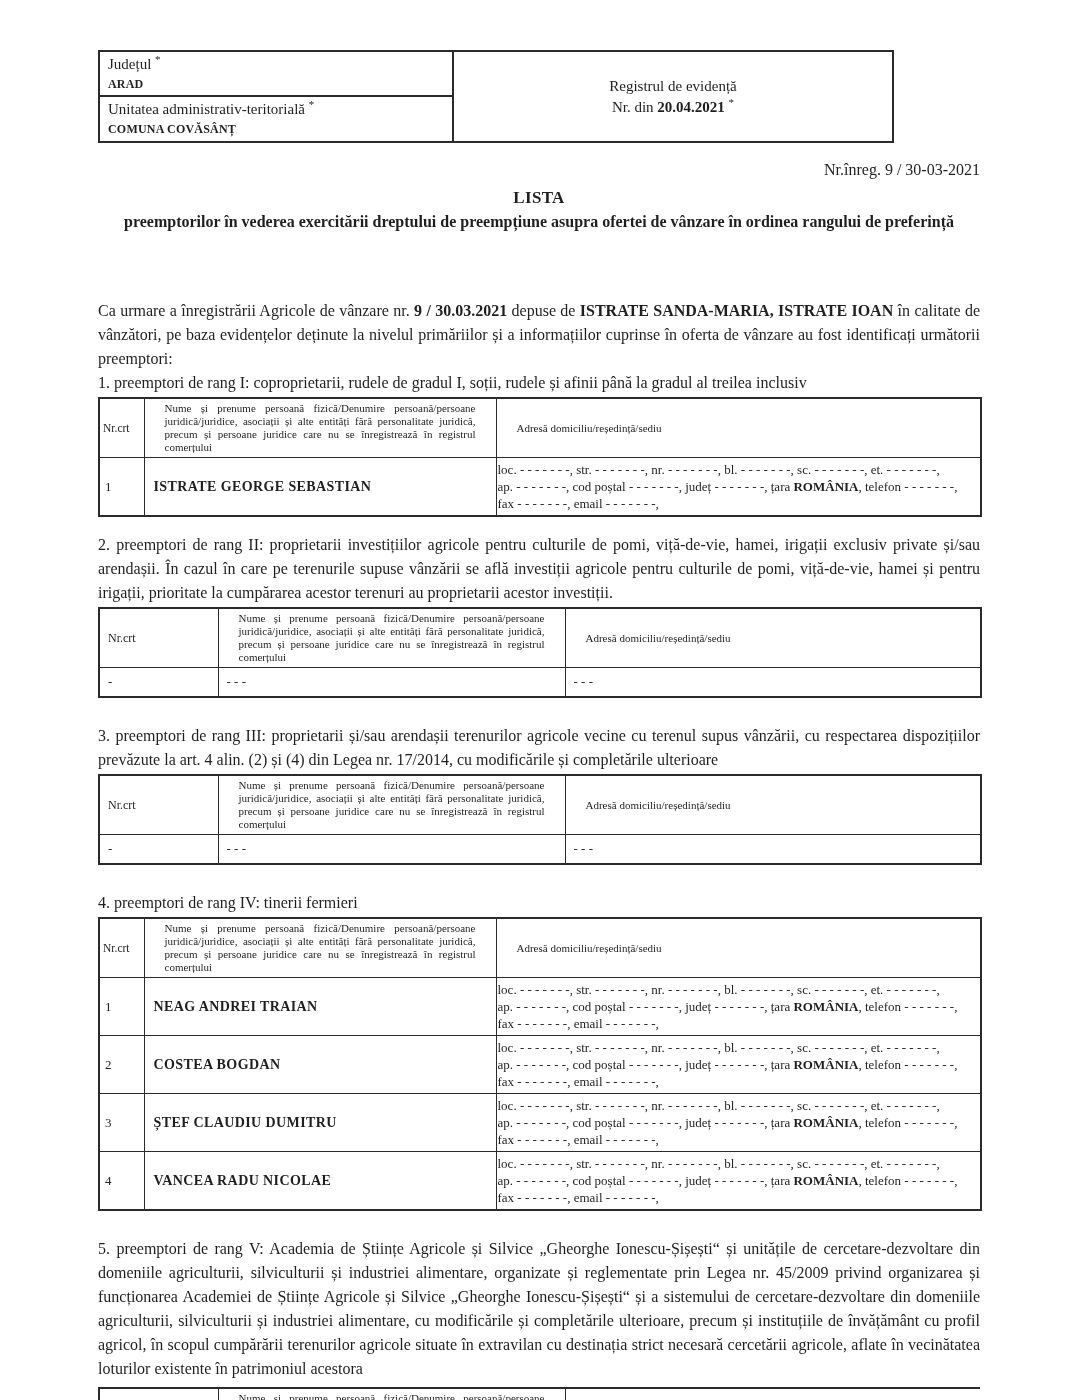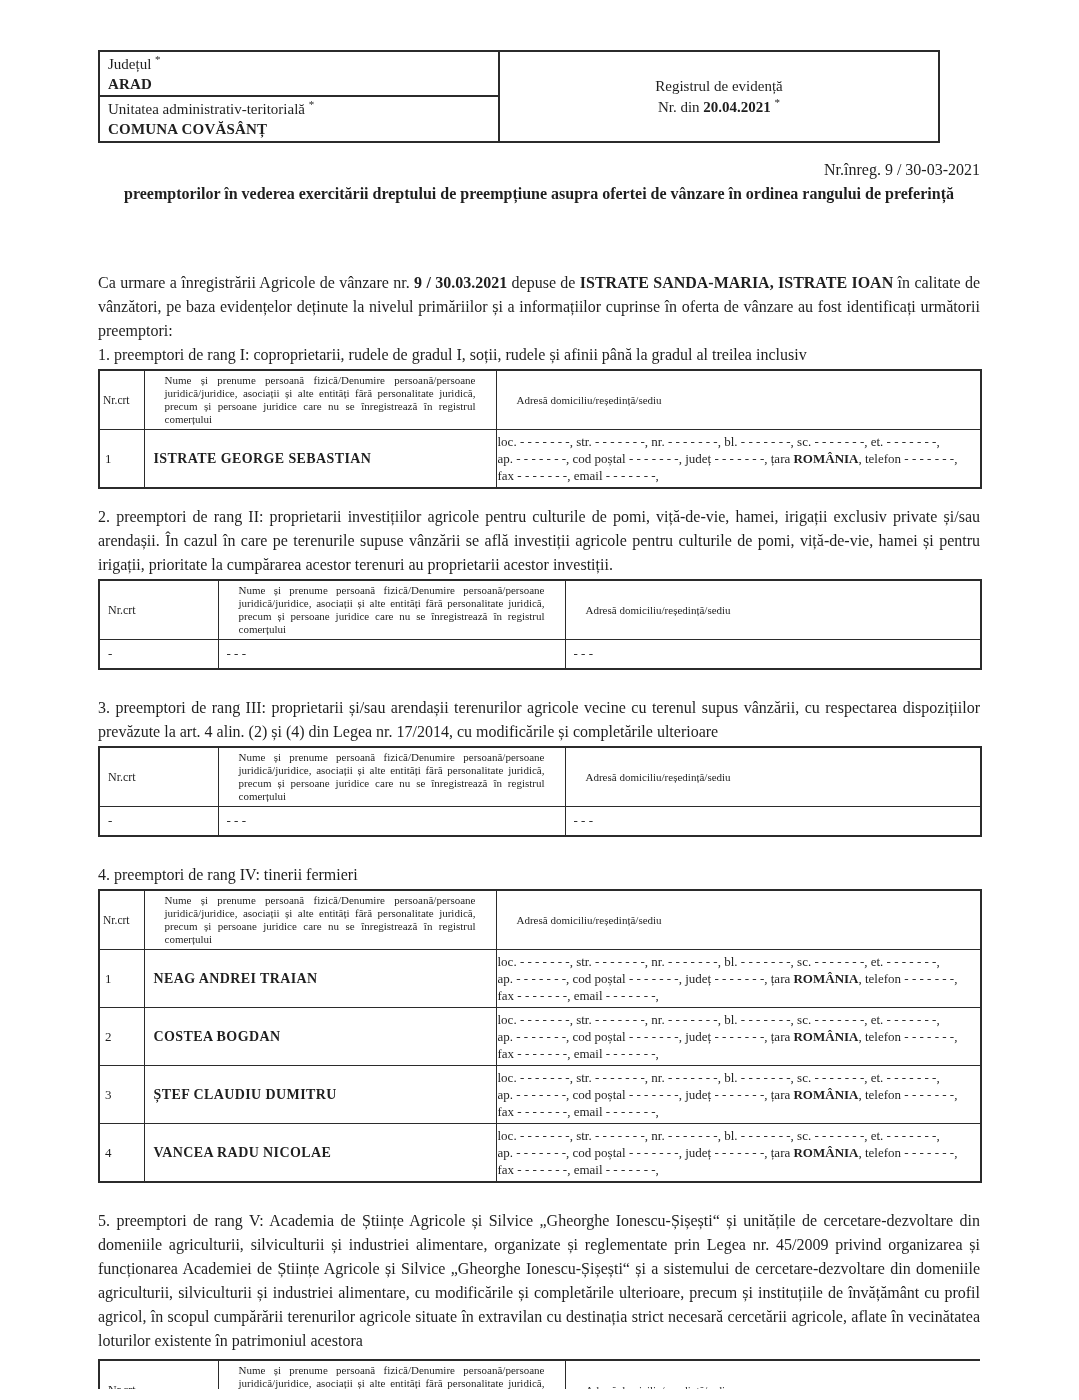--- a/index.html
+++ b/index.html
@@ -14,30 +14,30 @@
   }
   .content {
     margin-left: 98px;
     width: 882px;
     padding-top: 50px;
     box-sizing: content-box;
   }
 
   
   .header-row { display: flex; align-items: flex-start; }
-  .left-boxes { width: 402px; box-sizing: border-box; }
+  .left-boxes { width: 356px; box-sizing: border-box; }
   .hbox {
     box-sizing: border-box;
     border: 2px solid #2b2b2b;
     height: 47px;
     padding: 3px 8px 0 8px;
   }
   .hbox + .hbox { margin-top: -2px; height: 48px; }
   .box-label { font-size: 15px; line-height: 19px; }
-  .box-value { font-size: 15px; font-weight: bold; line-height: 21px; letter-spacing: 0.2px; }
+  .box-value { font-size: 12px; font-weight: bold; line-height: 21px; letter-spacing: 0.2px; }
   .right-box {
     box-sizing: border-box;
     margin-left: -2px;
     width: 442px;
     height: 93px;
     border: 2px solid #2b2b2b;
     display: flex;
     flex-direction: column;
     justify-content: center;
     text-align: center;
@@ -111,20 +111,21 @@
         </div>
       </div>
       <div class="right-box">
         <div>Registrul de evidență</div>
         <div><span>Nr. din</span> <b class="inline-bold">20.04.2021</b> <sup class="star">*</sup></div>
       </div>
     </div>
 
     <div class="reg-number">Nr.înreg. 9 / 30-03-2021</div>
 
+    <div class="doc-title">LISTA</div>
     <div class="doc-subtitle">preemptorilor în vederea exercitării dreptului de preempțiune asupra ofertei de vânzare în ordinea rangului de preferință</div>
 
     <p class="para intro"><span>Ca urmare a înregistrării Agricole de vânzare nr.</span> <b class="inline-bold">9 / 30.03.2021</b> <span>depuse de</span> <b class="inline-bold">ISTRATE SANDA-MARIA, ISTRATE IOAN</b> <span>în calitate de vânzători, pe baza evidențelor deținute la nivelul primăriilor și a informațiilor cuprinse în oferta de vânzare au fost identificați următorii preemptori:</span></p>
 
     <p class="para">1. preemptori de rang I: coproprietarii, rudele de gradul I, soții, rudele și afinii până la gradul al treilea inclusiv</p>
     <table class="doc-table">
       <colgroup>
           <col class="a-nr">
           <col class="a-name">
           <col class="a-addr">

